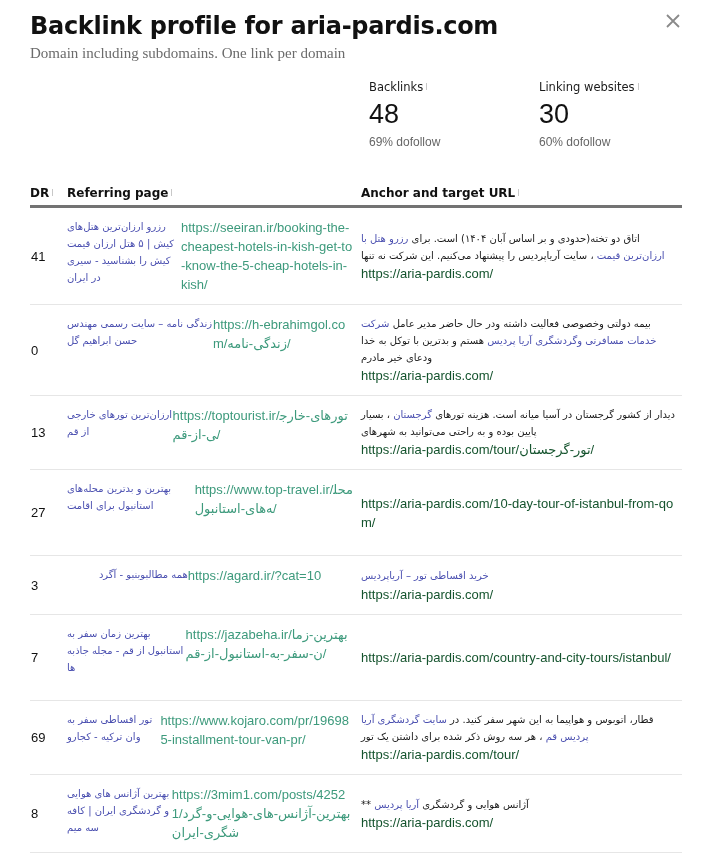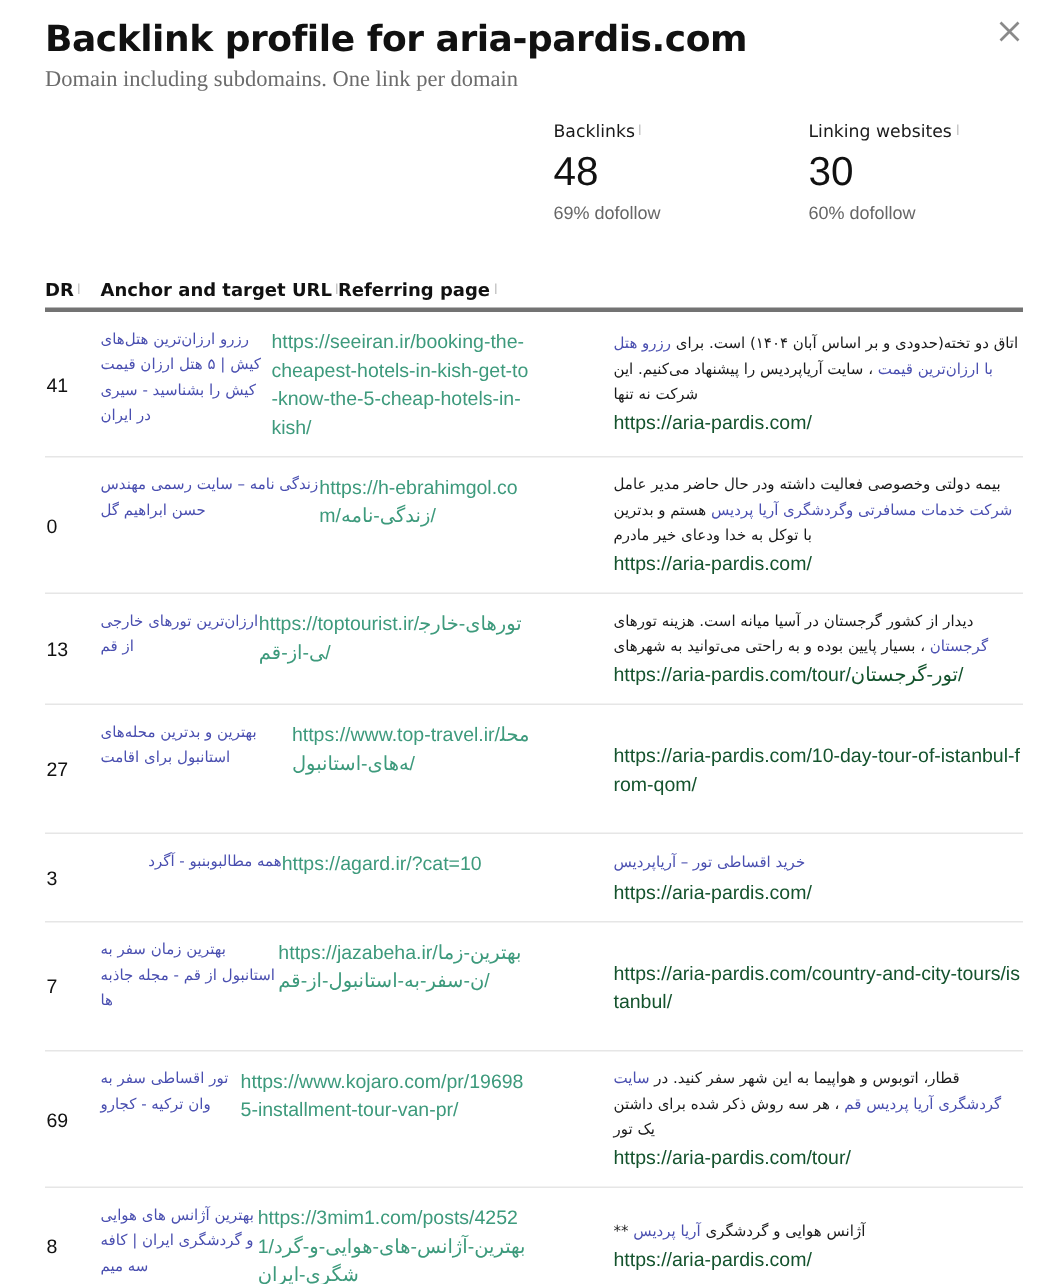--- a/index.html
+++ b/index.html
@@ -19,21 +19,21 @@
   .stat-sub { font-size: 12px; color: #666; margin-top: 5px; }
 
   .table { position: absolute; left: 30px; top: 186px; width: 652px; }
   .thead { display: flex; height: 22px; border-bottom: 3px solid #737373; }
   .th { font-family: "DejaVu Sans", sans-serif; font-weight: bold; font-size: 12px; color: #111; }
   .th-dr { width: 37px; }
   .th-ref { width: 294px; }
   .row { display: flex; border-bottom: 1px solid #e6e6e6; }
   .col-dr { width: 37px; display: flex; align-items: center; font-size: 13px; color: #111; padding-left: 1px; }
   .col-ref { width: 294px; padding: 10px 8px 10px 0; display: flex; flex-direction: row; justify-content: center; }
-  .col-anchor { flex: 1; padding: 10px 0 10px 0; display: flex; flex-direction: column; justify-content: center; margin-left: 48px; }
+  .col-anchor { flex: 1; padding: 10px 0 10px 0; display: flex; flex-direction: column; justify-content: center; }
   .ref-title { font-family: "DejaVu Sans", sans-serif; font-size: 10px; color: #4a4fb0; direction: rtl; text-align: left; line-height: 17px; }
   .ref-url { font-size: 13px; color: #3d9a7c; line-height: 19px; word-break: break-all; }
   .anchor-text { font-family: "DejaVu Sans", sans-serif; font-size: 10px; color: #1a1a1a; direction: rtl; text-align: left; line-height: 17px; }
   .anchor-text .lnk { color: #4a4fb0; }
   .anchor-url { font-size: 13px; color: #14532d; line-height: 19px; word-break: break-all; }
 </style>
 </head>
 <body>
 
 <div class="header">
@@ -55,22 +55,22 @@
   <div class="stat">
     <div class="stat-label"><span>Linking websites</span><span class="info-tick"></span></div>
     <div class="stat-value">30</div>
     <div class="stat-sub">60% dofollow</div>
   </div>
 </div>
 
 <div class="table">
   <div class="thead">
     <div class="th th-dr"><span>DR</span><span class="info-tick"></span></div>
+    <div class="th th-ref"><span>Referring page</span><span class="info-tick"></span></div>
     <div class="th"><span>Anchor and target URL</span><span class="info-tick"></span></div>
-    <div class="th th-ref"><span>Referring page</span><span class="info-tick"></span></div>
   </div>
   <div id="tbody">
       <div class="row" style="min-height: 86px;">
     <div class="col-dr">41</div>
     <div class="col-ref">
       <div class="ref-title">رزرو ارزان‌ترین هتل‌های کیش | ۵ هتل ارزان قیمت کیش را بشناسید - سیری در ایران</div>
       <div class="ref-url">https://seeiran.ir/booking-the-cheapest-hotels-in-kish-get-to-know-the-5-cheap-hotels-in-kish/</div>
     </div>
     <div class="col-anchor">
       <div class="anchor-text"><span>اتاق دو تخته(حدودی و بر اساس آبان ۱۴۰۴) است. برای </span><span class="lnk">رزرو هتل با ارزان‌ترین قیمت</span><span> ، سایت آریاپردیس را پیشنهاد می‌کنیم. این شرکت نه تنها</span></div>

